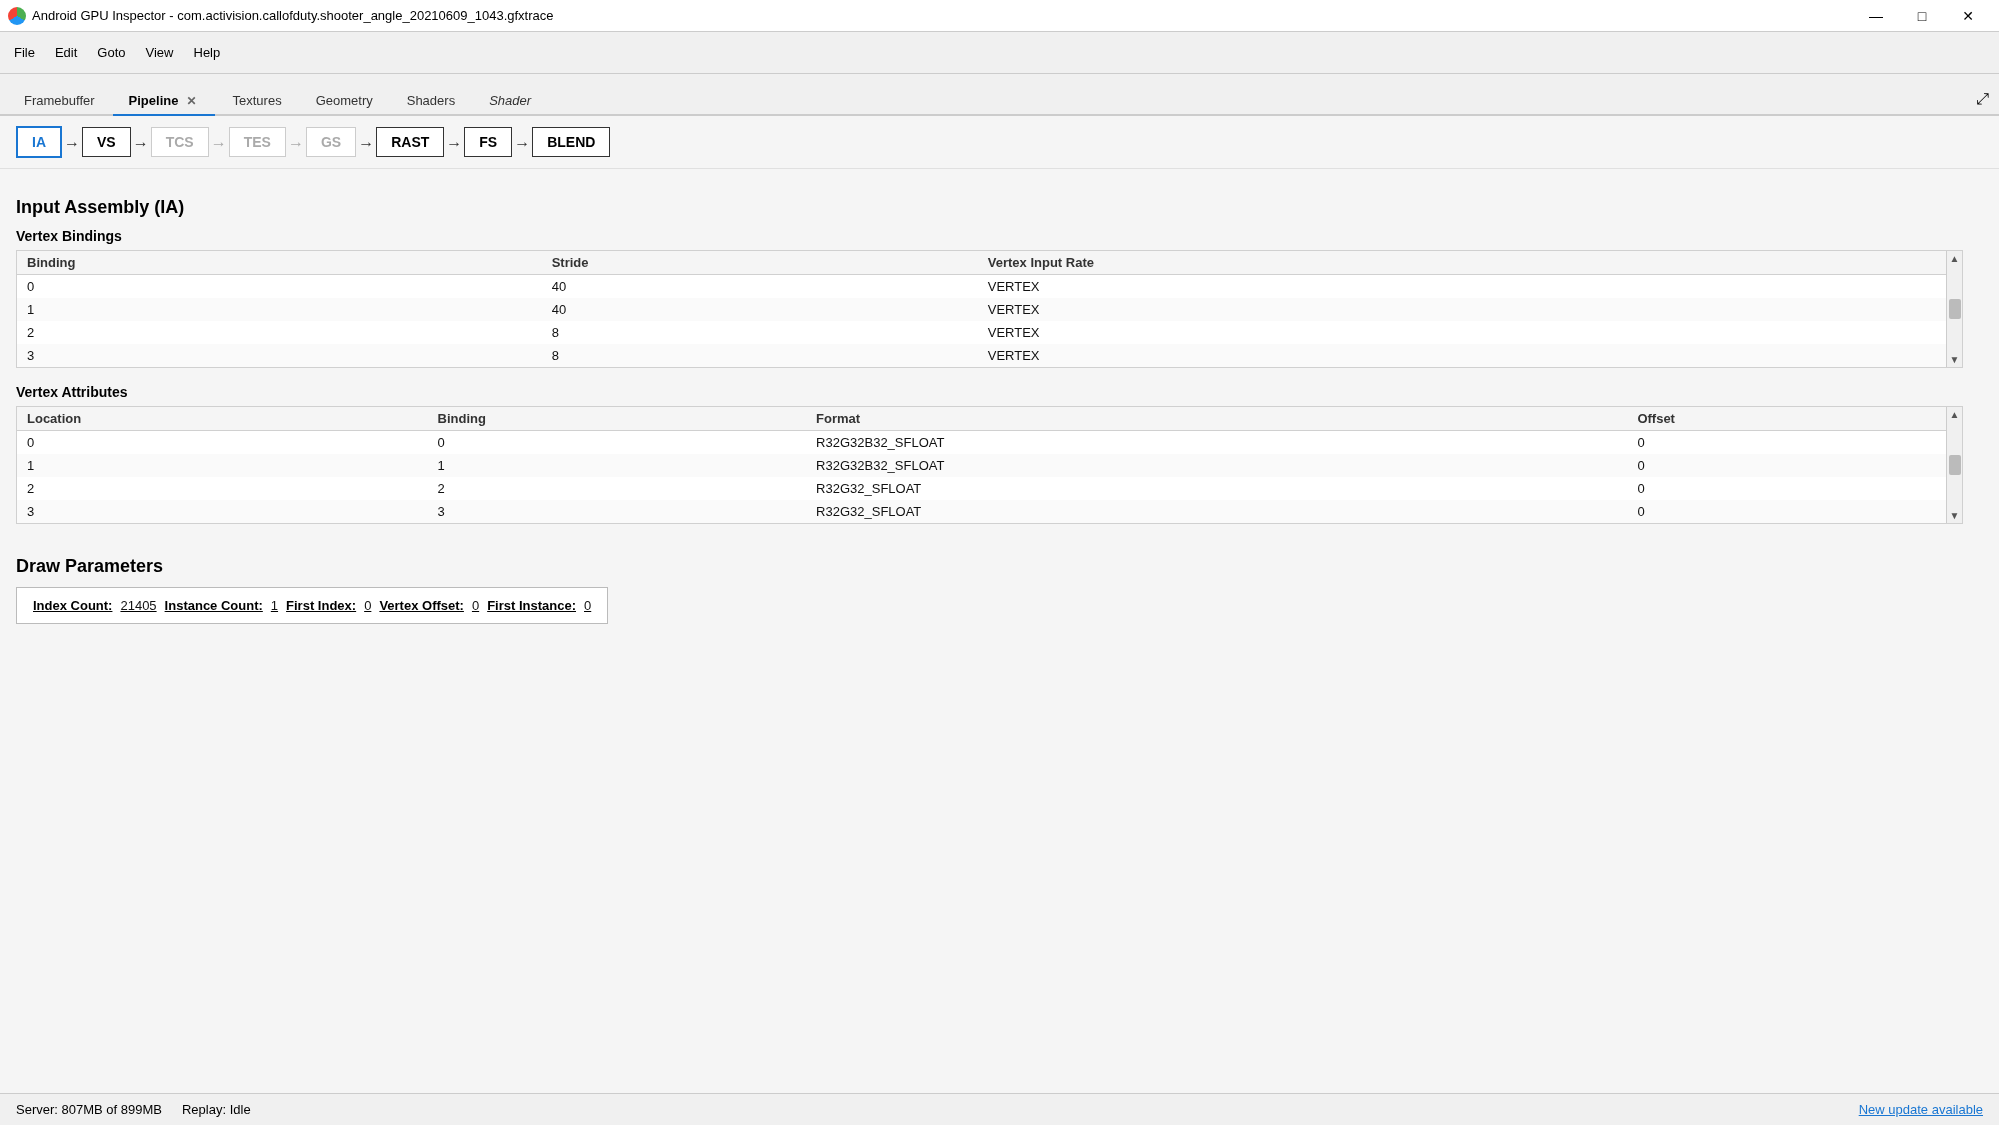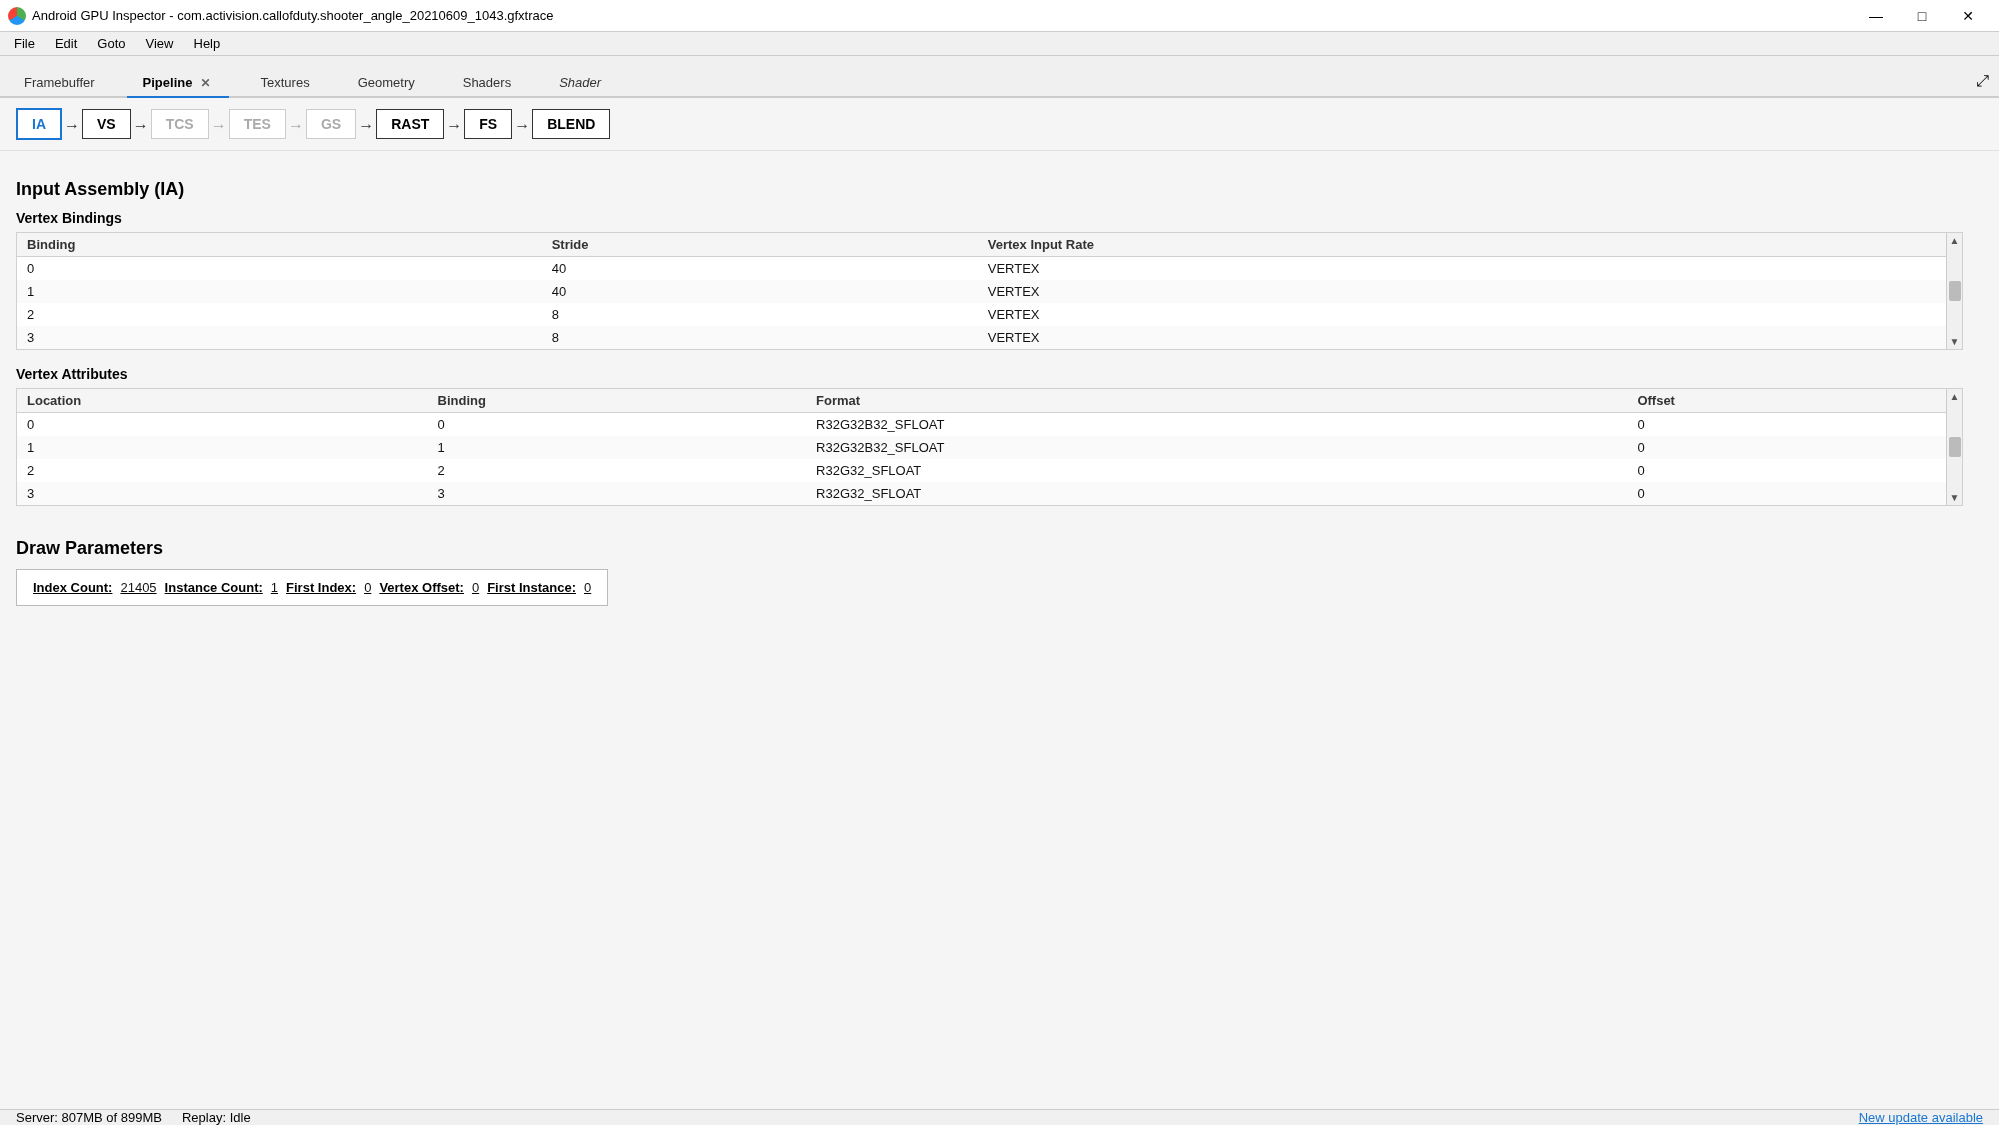--- a/index.html
+++ b/index.html
@@ -48,42 +48,42 @@
       display: flex;
       align-items: center;
       justify-content: center;
     }
     .menu-bar {
       display: flex;
       gap: 0;
       padding: 2px 4px;
       background: #f0f0f0;
       border-bottom: 1px solid #ccc;
-      height: 24px;
+      height: 42px;
       align-items: center;
     }
     .menu-item {
       padding: 2px 10px;
       cursor: pointer;
       font-size: 13px;
     }
     .tab-bar {
       display: flex;
       align-items: flex-end;
       background: #f0f0f0;
       border-bottom: 2px solid #ccc;
       padding-left: 8px;
       padding-top: 4px;
       height: 42px;
       justify-content: space-between;
     }
     .tab-bar-left {
       display: flex;
       align-items: flex-end;
-      gap: 16px;
+      gap: 2px;
     }
     .tab {
       padding: 6px 16px;
       cursor: pointer;
       font-size: 13px;
       color: #333;
       border-bottom: 2px solid transparent;
       margin-bottom: -2px;
       display: flex;
       align-items: center;
@@ -239,21 +239,21 @@
       font-weight: 600;
     }
     .draw-value {
       color: #111;
     }
     .status-bar {
       position: fixed;
       bottom: 0;
       left: 0;
       width: 1999px;
-      height: 16px;
+      height: 32px;
       background: #f0f0f0;
       border-top: 1px solid #ccc;
       display: flex;
       align-items: center;
       justify-content: space-between;
       padding: 0 16px;
       font-size: 13px;
     }
     .status-left { display: flex; gap: 20px; }
     .new-update-link { color: #1976d2; text-decoration: underline; cursor: pointer; }

